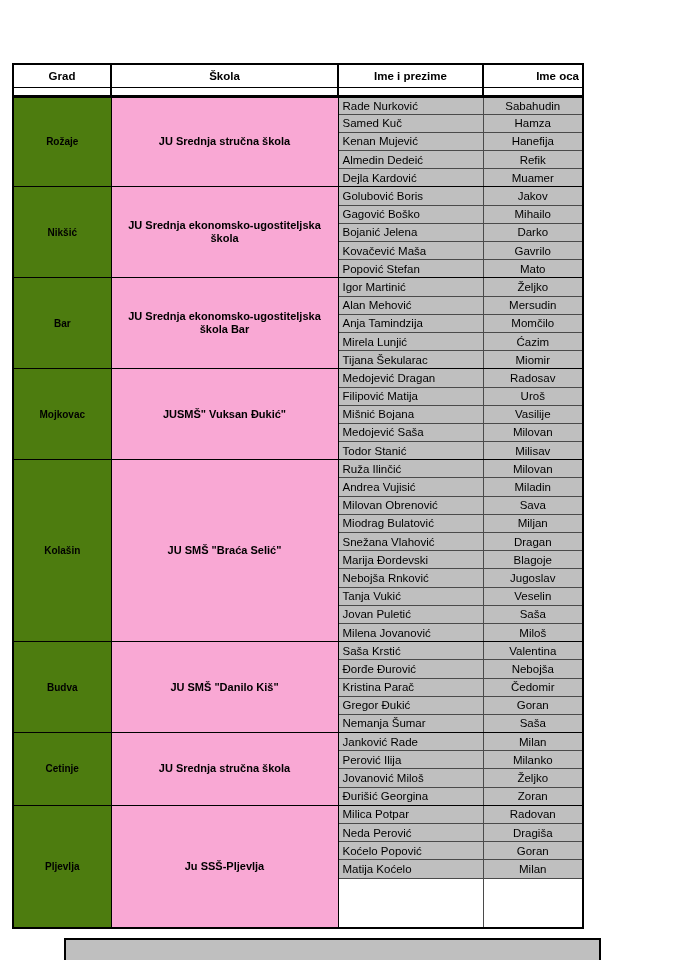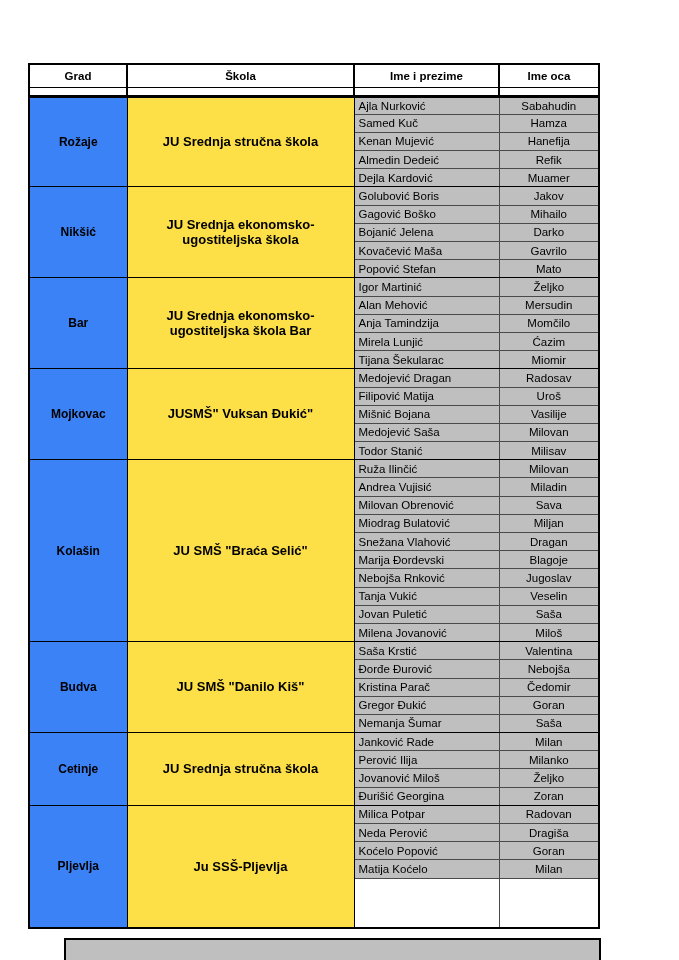--- a/index.html
+++ b/index.html
@@ -7,21 +7,21 @@
   body { font-family: "Liberation Sans", sans-serif; }
   .page {
     position: relative;
     width: 679px;
     height: 960px;
     background: #ffffff;
     overflow: hidden;
   }
   .main-table {
     position: absolute;
-    left: 28px;
+    left: 12px;
     top: 63px;
     border-collapse: collapse;
     table-layout: fixed;
     border: 2px solid #000000;
   }
   .main-table th, .main-table td {
     font-family: "Liberation Sans", sans-serif;
     color: #000000;
     overflow: hidden;
   }
@@ -30,47 +30,47 @@
     border-bottom: 1px solid #000000;
     height: 23px;
     font-size: 11.5px;
     font-weight: bold;
     text-align: center;
     vertical-align: middle;
     padding: 0 3px;
     background: #ffffff;
   }
   .header-row th.th-otac {
-    text-align: center;
+    text-align: right;
     padding-left: 3px;
     margin-top: 8px;
   }
   .header-spacer-row td {
     height: 9px;
     border-left: 2px solid #000000;
     border-right: 2px solid #000000;
     border-bottom: 3px solid #000000;
     background: #ffffff;
   }
   tbody tr { height: 18.2px; }
   .city-cell {
     border: 1px solid #000000;
     border-left: 2px solid #000000;
-    background: #3b82f6;
+    background: #4d7c0f;
     font-weight: bold;
-    font-size: 12px;
+    font-size: 10px;
     text-align: center;
     vertical-align: middle;
     padding: 0 2px;
   }
   .school-cell {
     border: 1px solid #000000;
-    background: #fde047;
+    background: #f9a8d4;
     font-weight: bold;
-    font-size: 13px;
+    font-size: 11px;
     line-height: 1.2;
     text-align: center;
     vertical-align: middle;
     padding: 0 10px;
   }
   .name-cell, .father-cell {
     background: #bfbfbf;
     border: 1px solid #4a4a4a;
     font-size: 11.5px;
     vertical-align: middle;
@@ -118,21 +118,21 @@
         <td></td>
         <td></td>
         <td></td>
         <td></td>
       </tr>
     </thead>
     <tbody id="table-body">
         <tr>
           <td class="city-cell" rowspan="5">Rožaje</td>
           <td class="school-cell" rowspan="5">JU Srednja stručna škola</td>
-          <td class="name-cell">Ajla Nurković</td>
+          <td class="name-cell">Rade Nurković</td>
           <td class="father-cell">Sabahudin</td>
         </tr>
         <tr>
           <td class="name-cell">Samed Kuč</td>
           <td class="father-cell">Hamza</td>
         </tr>
         <tr>
           <td class="name-cell">Kenan Mujević</td>
           <td class="father-cell">Hanefija</td>
         </tr>

